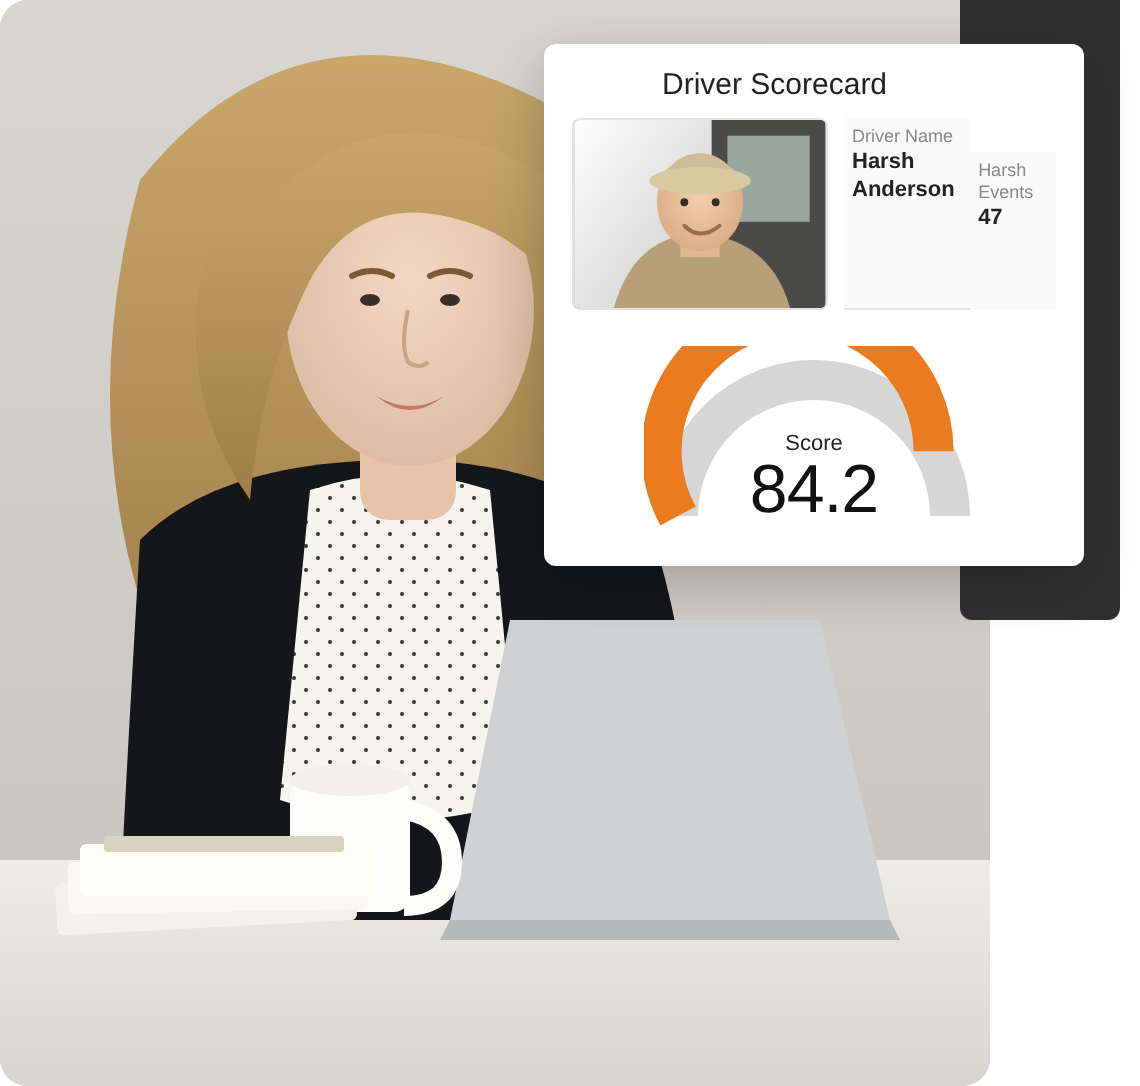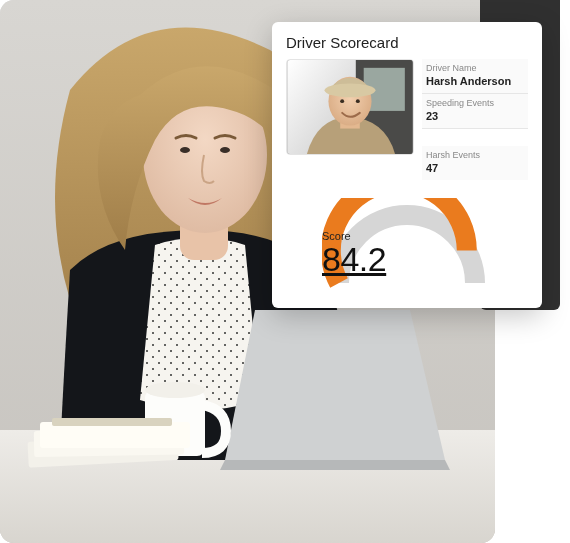--- a/index.html
+++ b/index.html
@@ -39,38 +39,39 @@
       background: #fff;
       border-radius: 6px;
       box-shadow: 0 8px 28px rgba(0,0,0,0.22);
       padding: 12px 14px 18px 14px;
     }
     .card-title {
       font-size: 15px;
       font-weight: 400;
       color: #222;
       margin-bottom: 8px;
+      margin-left: 45px;
     }
     .card-top {
       display: flex;
       gap: 8px;
     }
     .driver-photo {
       width: 128px;
       height: 96px;
       border-radius: 4px;
       overflow: hidden;
       border: 1px solid #e4e4e4;
       flex-shrink: 0;
     }
     .driver-photo svg { width: 100%; height: 100%; display: block; }
     .stats {
       flex: 1;
       display: flex;
-      flex-direction: column;
+      flex-direction: row;
     }
     .stat {
       border-bottom: 1px solid #e6e6e6;
       padding: 4px 4px 5px 4px;
       background: #fafafa;
     }
     .stat:last-child { border-bottom: none; margin-top: 17px; }
     .stat-label {
       font-size: 9px;
       color: #888;
@@ -92,33 +93,33 @@
       position: absolute;
       top: 0;
       left: 0;
       width: 170px;
       height: 92px;
     }
     .score-text {
       position: absolute;
       left: 0;
       right: 0;
-      bottom: 11px;
+      bottom: 0;
+      text-align: center;
     }
     .score-label {
       font-size: 11px;
       color: #222;
       margin-bottom: -2px;
     }
     .score-value {
       font-size: 34px;
       font-weight: 400;
       color: #111;
       letter-spacing: -0.5px;
-      text-decoration: underline;
     }
   </style>
 </head>
 <body>
 
 <div class="background-photo">
   <svg class="bg-svg" viewBox="0 0 495 543" preserveAspectRatio="xMidYMid slice">
     <defs>
       <linearGradient id="wall" x1="0" y1="0" x2="0" y2="1">
         <stop offset="0" stop-color="#d8d6d2"></stop>
@@ -224,24 +225,20 @@
 
         <path d="M56 54 q8 8 18 0" stroke="#9c6b4a" stroke-width="2" fill="none" stroke-linecap="round"></path>
       </svg>
     </div>
     <div class="stats">
       <div class="stat">
         <div class="stat-label">Driver Name</div>
         <div class="stat-value">Harsh Anderson</div>
       </div>
       <div class="stat">
-        <div class="stat-label">Speeding Events</div>
-        <div class="stat-value">23</div>
-      </div>
-      <div class="stat">
         <div class="stat-label">Harsh Events</div>
         <div class="stat-value">47</div>
       </div>
     </div>
   </div>
 
   <div class="gauge-wrap">
     <svg class="gauge-svg" viewBox="0 0 170 92">
       <path d="M 17 85 A 68 68 0 0 1 153 85" fill="none" stroke="#d6d6d6" stroke-width="20" stroke-linecap="butt"></path>
       <path id="gauge-fill" d="M 17.00 85.00 A 68 68 0 1 1 144.79 52.62" fill="none" stroke="#ea7b1e" stroke-width="20" stroke-linecap="butt"></path>

